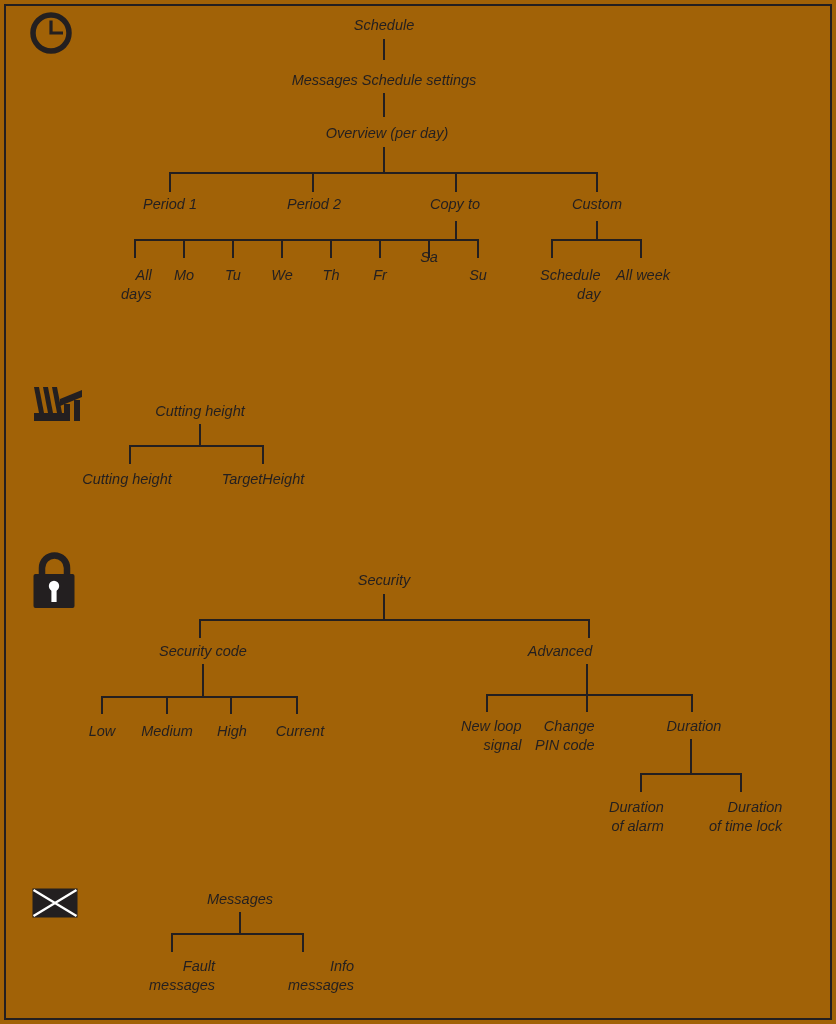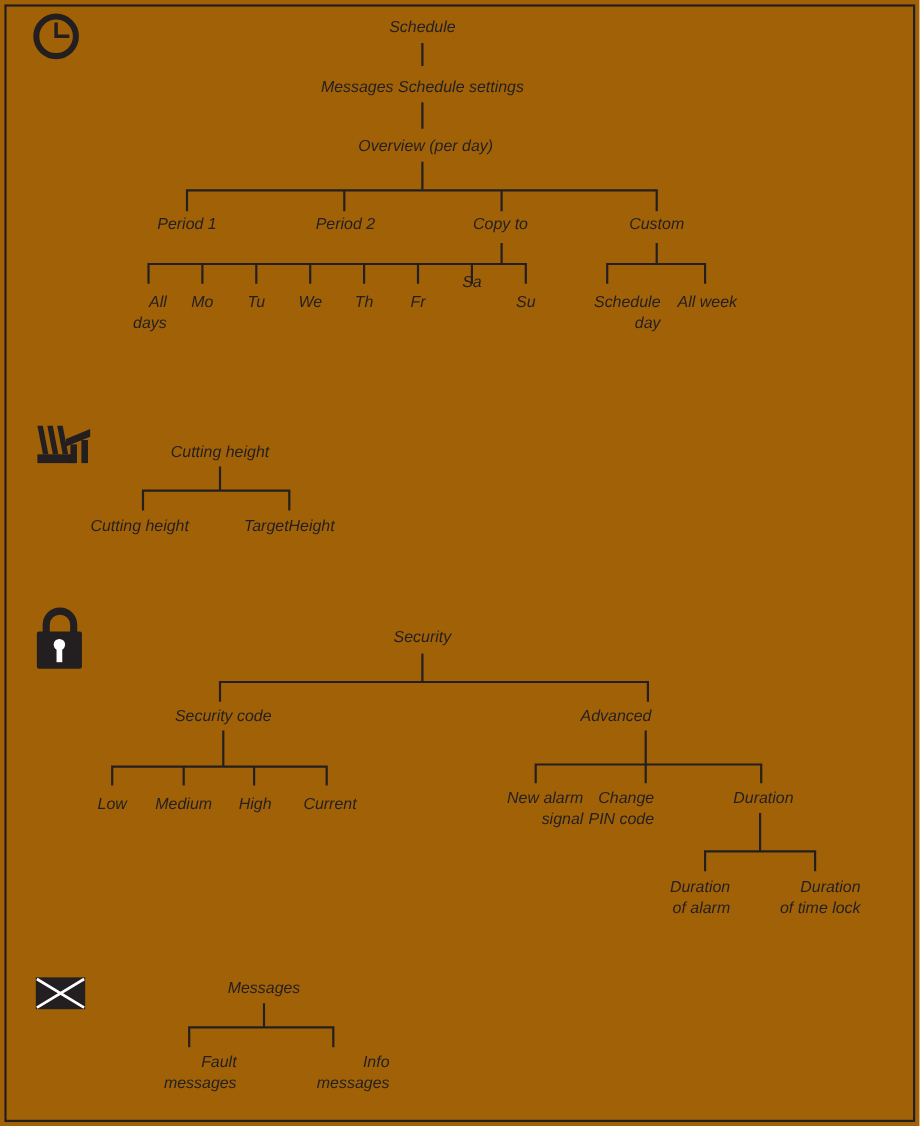--- a/index.html
+++ b/index.html
@@ -98,21 +98,21 @@
 
   <div class="lbl" style="left:384px;top:571px">Security</div>
   <div class="lbl" style="left:203px;top:642px">Security code</div>
   <div class="lbl" style="left:560px;top:642px">Advanced</div>
 
   <div class="lbl" style="left:102px;top:722px">Low</div>
   <div class="lbl" style="left:167px;top:722px">Medium</div>
   <div class="lbl" style="left:232px;top:722px">High</div>
   <div class="lbl" style="left:300px;top:722px">Current</div>
 
-  <div class="lbl left" style="left:461px;top:717px">New alarm
+  <div class="lbl left" style="left:461px;top:717px">New loop
 signal</div>
   <div class="lbl left" style="left:535px;top:717px">Change
 PIN code</div>
   <div class="lbl" style="left:694px;top:717px">Duration</div>
 
   <div class="lbl left" style="left:609px;top:798px">Duration
 of alarm</div>
   <div class="lbl left" style="left:709px;top:798px">Duration
 of time lock</div>
 

